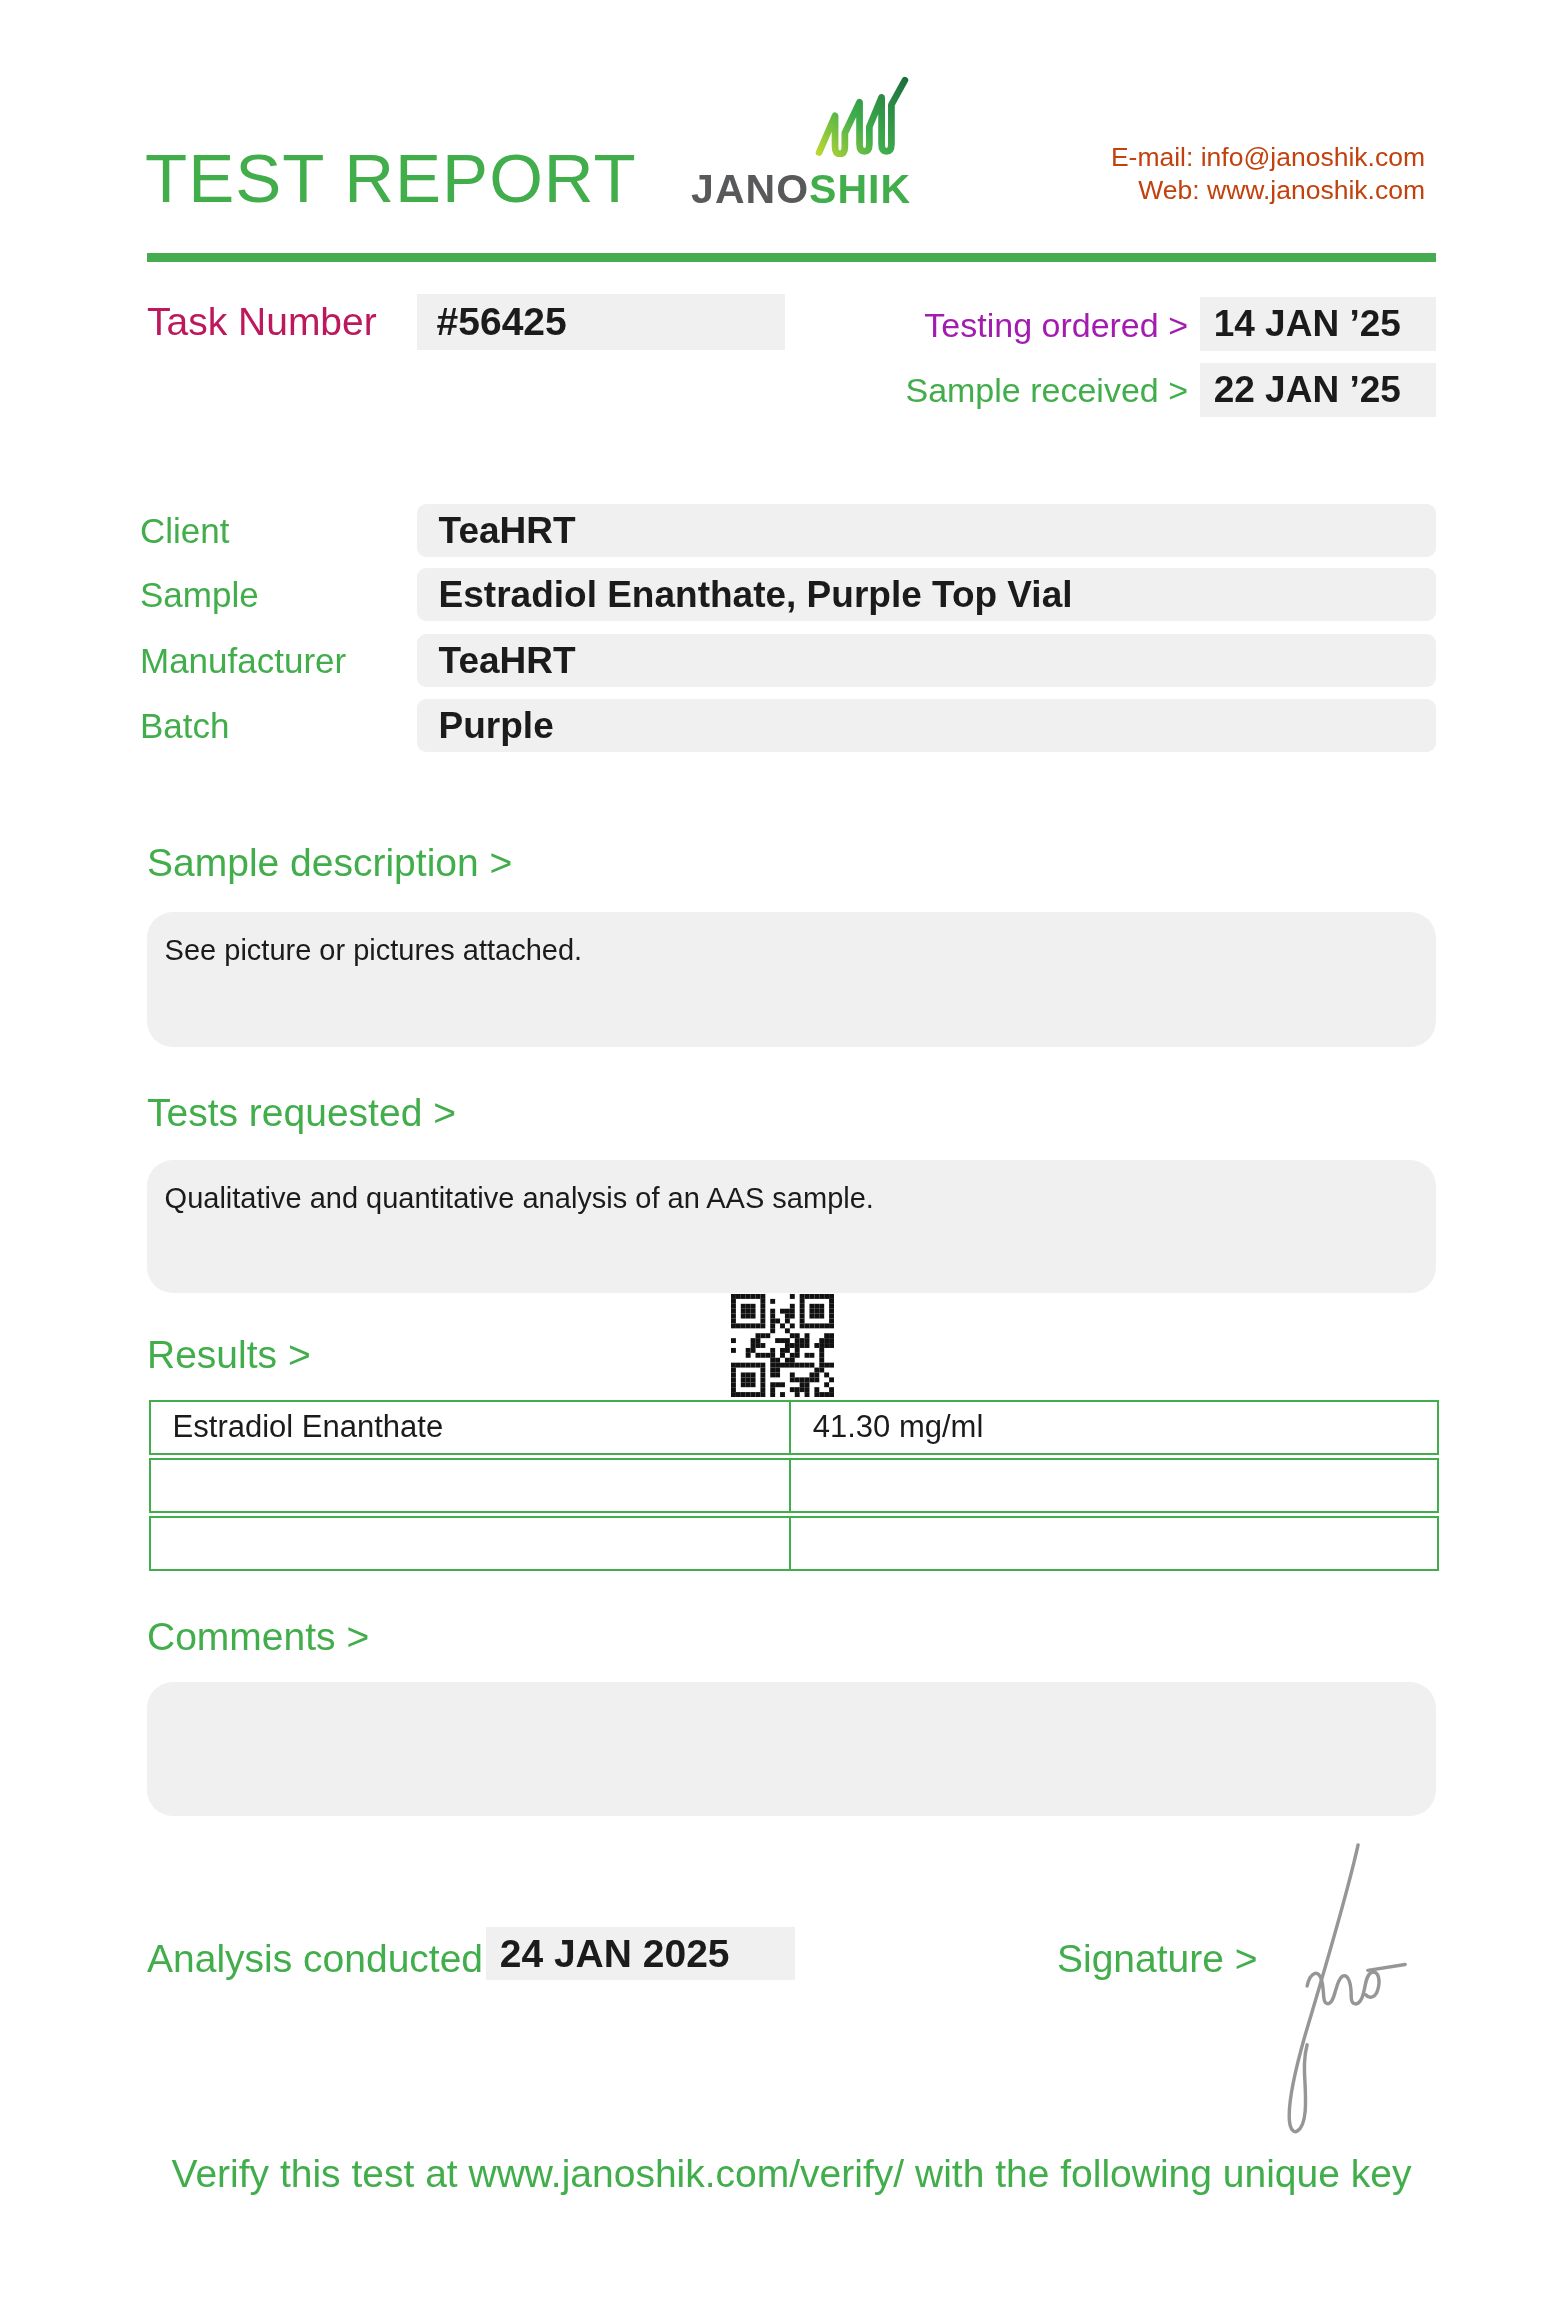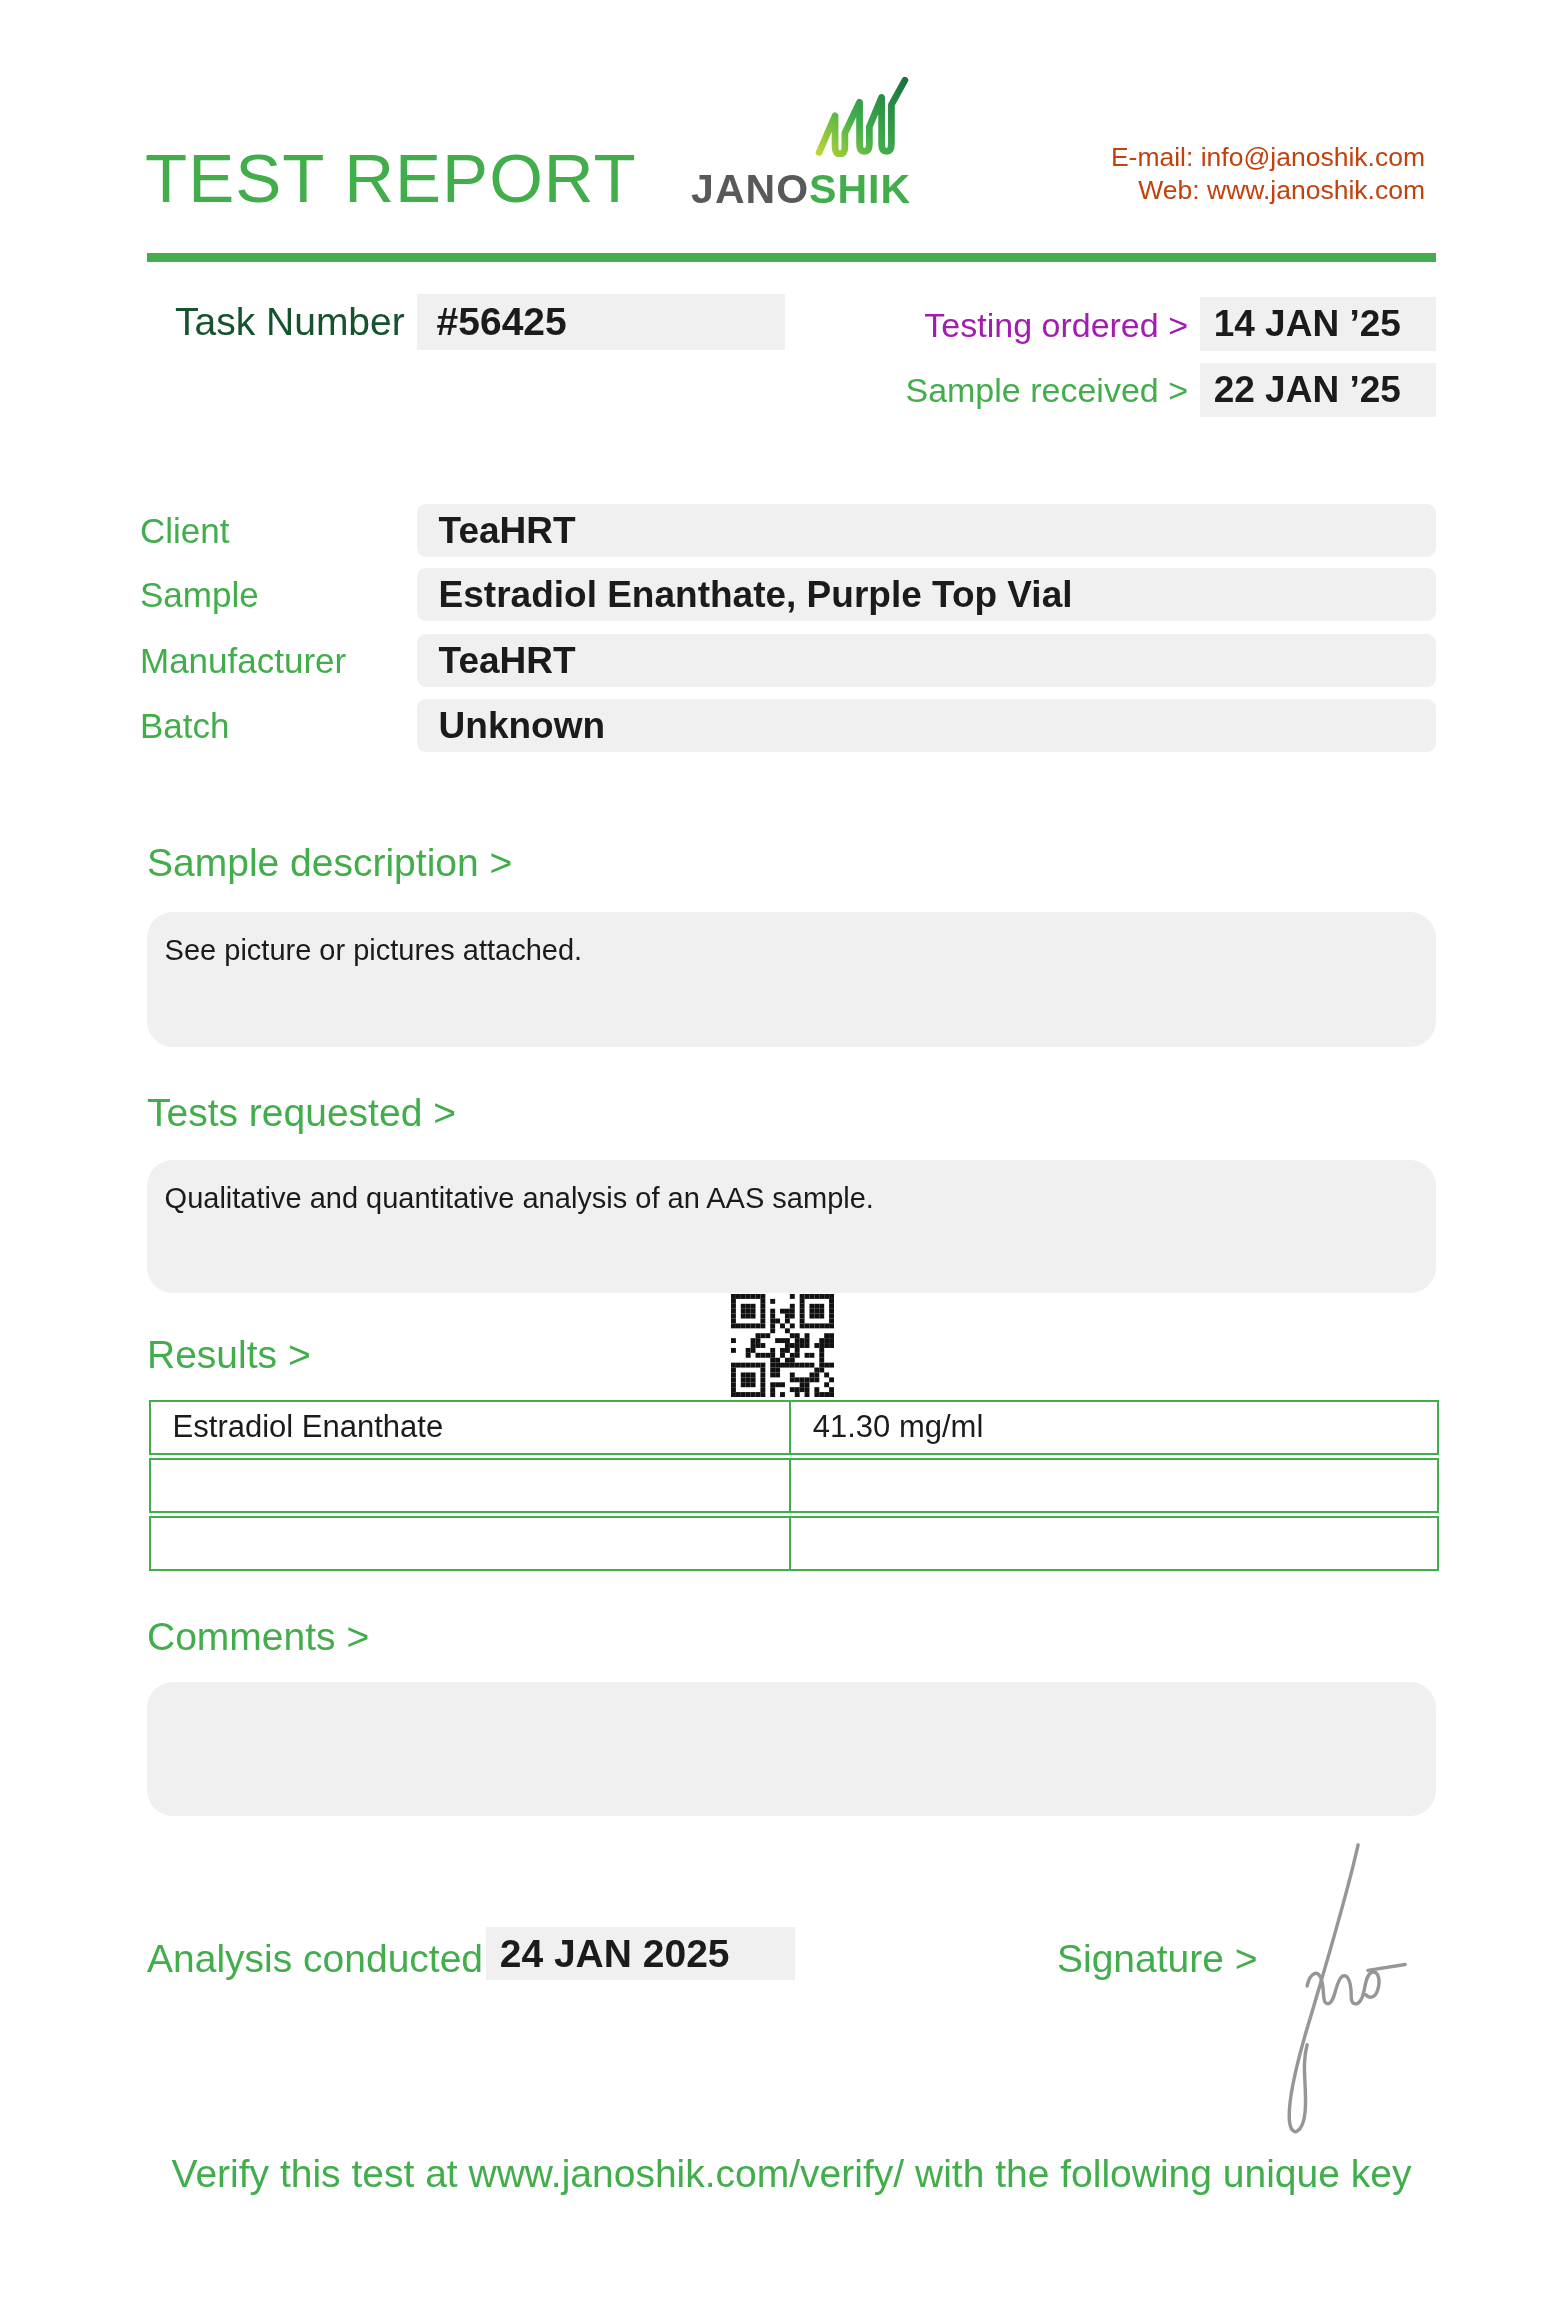--- a/index.html
+++ b/index.html
@@ -21,21 +21,21 @@
   .logo-icon{display:block;margin:0 auto;}
   .logo-text{display:block;margin-top:3.9px;font-size:41px;font-weight:700;letter-spacing:1px;line-height:43px;}
   .logo-gray{color:#58595b;}
   .logo-green{color:#41ad4b;}
   .contact{left:1008px;top:141px;width:417px;text-align:right;
            font-size:26.5px;line-height:33px;color:#c2410c;}
 
   .rule{left:147px;top:253px;width:1289px;height:8.8px;background:#45ad50;}
 
   
-  .task-label{left:147px;top:300px;font-size:39px;color:#14532d;margin-left:28px;}
+  .task-label{left:147px;top:300px;font-size:39px;color:#be185d;}
   .task-box{left:417px;top:294px;width:368px;height:56px;line-height:56px;
             padding-left:19.6px;font-size:39px;font-weight:700;box-sizing:border-box;}
   .date-label-1{left:833px;top:306px;width:355px;text-align:right;font-size:34px;color:#a21caf;}
   .date-box-1{left:1200px;top:297px;width:236px;height:54px;line-height:54px;
               padding-left:13.7px;font-size:37px;font-weight:700;box-sizing:border-box;}
   .date-label-2{left:833px;top:371px;width:355px;text-align:right;font-size:34px;color:#41ad4b;}
   .date-box-2{left:1200px;top:363px;width:236px;height:54px;line-height:54px;
               padding-left:13.7px;font-size:37px;font-weight:700;box-sizing:border-box;}
 
   
@@ -114,21 +114,21 @@
   <div class="abs field-label" style="top:504px">Client</div>
   <div class="abs field-box graybox" style="top:504px">TeaHRT</div>
 
   <div class="abs field-label" style="top:568px">Sample</div>
   <div class="abs field-box graybox" style="top:568px">Estradiol Enanthate, Purple Top Vial</div>
 
   <div class="abs field-label" style="top:634px">Manufacturer</div>
   <div class="abs field-box graybox" style="top:634px">TeaHRT</div>
 
   <div class="abs field-label" style="top:699px">Batch</div>
-  <div class="abs field-box graybox" style="top:699px">Unknown</div>
+  <div class="abs field-box graybox" style="top:699px">Purple</div>
 
   <div class="abs sec-heading" style="top:841px">Sample description &gt;</div>
   <div class="abs sec-box graybox" style="top:912px;height:135px">
     <span>See picture or pictures attached.</span>
   </div>
 
   <div class="abs sec-heading" style="top:1091px">Tests requested &gt;</div>
   <div class="abs sec-box graybox" style="top:1160px;height:133px">
     <span>Qualitative and quantitative analysis of an AAS sample.</span>
   </div>

